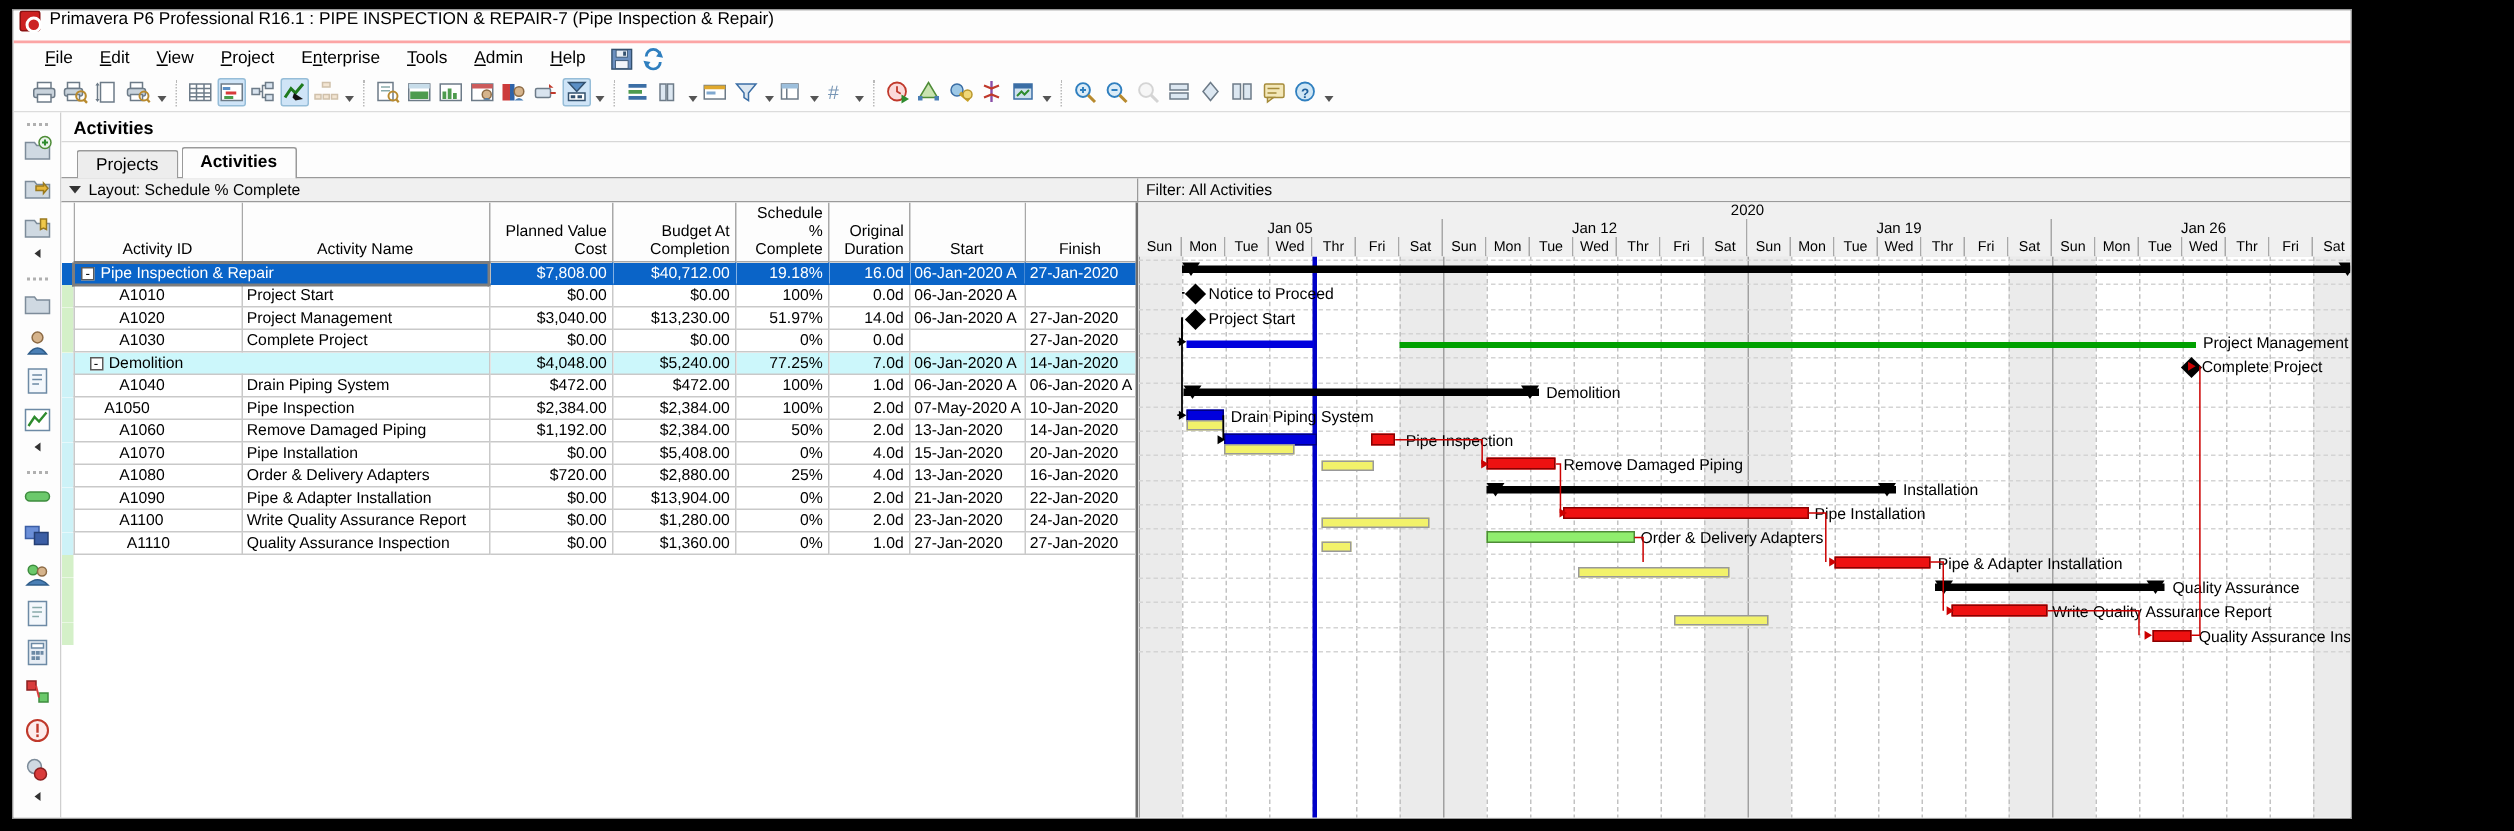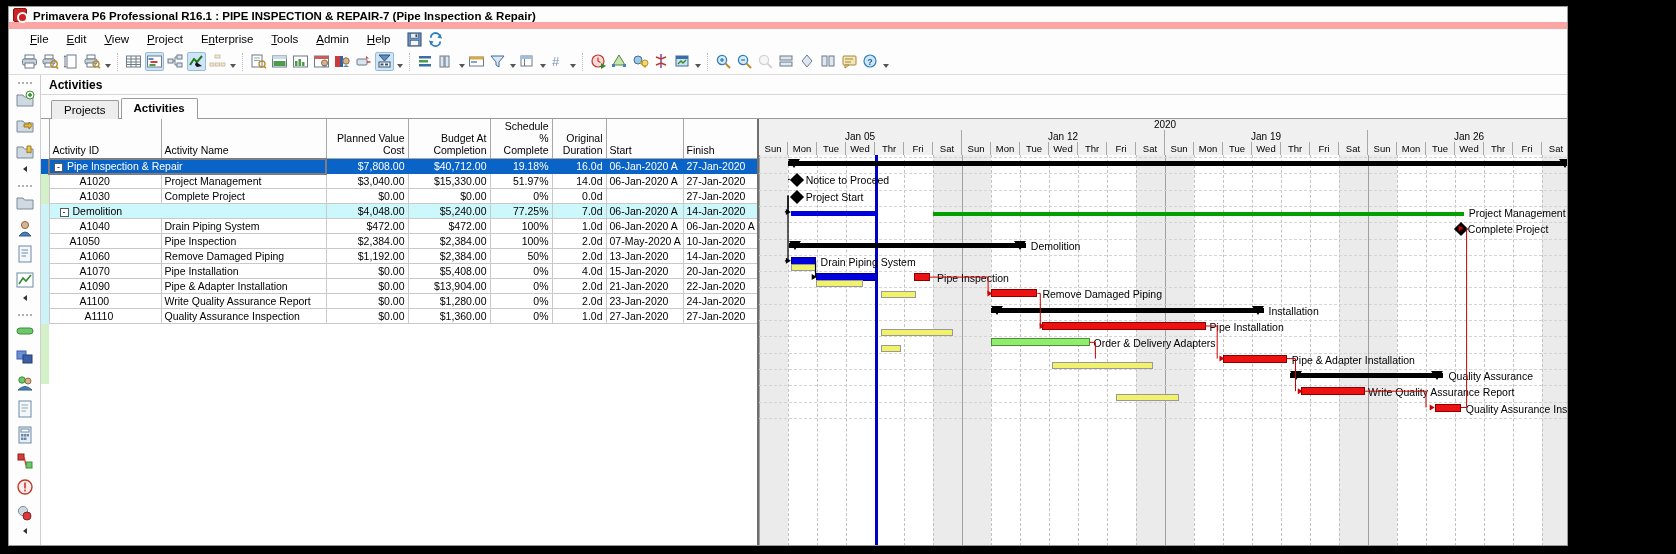--- a/index.html
+++ b/index.html
@@ -14,24 +14,23 @@
   .app {
     position:absolute; left:8px; top:6px;
     width:1560px; height:540px;
     background:#fdfdfd;
     border:1px solid #9a9a9a;
     overflow:hidden;
   }
 
   
   .titlebar {
-    height:22px; display:flex; align-items:flex-end;
+    height:22px; display:flex; align-items:flex-start;
     background:#fdfdfd; padding-left:4px;
-    border-bottom:7px solid #fca5a5;
-    font-weight:bold;
+    border-bottom:2px solid #fca5a5;
   }
   .app-logo {
     width:14px; height:14px; border-radius:2px;
     background:#cc2222; border:1px solid #8b1111;
     margin-right:6px; position:relative; flex:0 0 auto;
   }
   .app-logo::after{
     content:""; position:absolute; left:3px; top:3px;
     width:7px; height:7px; border:2px solid #fff; border-radius:50%;
   }
@@ -136,21 +135,21 @@
     width:718px; flex:0 0 718px; border-right:2px solid #6f6f6f;
     display:flex; flex-direction:column; background:#fff; overflow:hidden;
   }
   table.grid { border-collapse:collapse; width:100%; table-layout:fixed; }
   table.grid th {
     background:#fdfdfd; border:1px solid #a8a8a8; border-top:none;
     font-weight:normal; font-size:10.5px; height:36px;
     vertical-align:bottom; padding:1px 3px 2px;
     text-align:right; position:relative;
   }
-  table.grid th.l { text-align:left; }
+  table.grid th.l { text-align:center; }
   table.grid td {
     border:1px solid #c9c9c9; font-size:10.5px; height:15px;
     padding:0 3px; text-align:right; white-space:nowrap; overflow:hidden;
   }
   table.grid td.l { text-align:left; }
   tr.sel td { background:#0a64c8; color:#fff; border-color:#0a64c8; }
   tr.sel td.first { border:2px solid #7d7d7d; }
   tr.wbs td { background:#ccf7fb; }
   .sp-col { width:8px; background:#d4f0c8; border:none !important; padding:0 !important; }
   .sp-col2 { background:#cdf2f7 !important; }
@@ -669,20 +668,29 @@
 
     <div class="content">
 
       <div class="page-head">Activities</div>
 
       <div class="tabs">
         <div class="tab">Projects</div>
         <div class="tab sel">Activities</div>
       </div>
 
+      <div class="lf-bar">
+        <div class="lf-left">
+          <span class="chev"></span>
+          <span>Layout: Schedule % Complete</span>
+        </div>
+        <div class="lf-right">
+          <span>Filter: All Activities</span>
+        </div>
+      </div>
 
       <div class="split">
 
         <div class="tbl-pane">
           <table class="grid">
             <colgroup>
               <col style="width:8px">
                 <col style="width:112px">
                 <col style="width:165px">
               <col style="width:82px">
@@ -711,24 +719,35 @@
                   <td class="l first" colspan="2" style="padding-left: 4px;"><span class="expander">-</span><span>Pipe Inspection &amp; Repair</span></td>
                   <td>$7,808.00</td>
                   <td>$40,712.00</td>
                   <td>19.18%</td>
                   <td>16.0d</td>
                   <td class="l">06-Jan-2020 A</td>
                   <td class="l">27-Jan-2020</td>
                 </tr>
                 <tr>
                   <td class="sp-col"></td>
+                  <td class="l" style="padding-left: 30px;">A1010</td>
+                  <td class="l">Project Start</td>
+                  <td>$0.00</td>
+                  <td>$0.00</td>
+                  <td>100%</td>
+                  <td>0.0d</td>
+                  <td class="l">06-Jan-2020 A</td>
+                  <td class="l"></td>
+                </tr>
+                <tr>
+                  <td class="sp-col"></td>
                   <td class="l" style="padding-left: 30px;">A1020</td>
                   <td class="l">Project Management</td>
                   <td>$3,040.00</td>
-                  <td>$15,330.00</td>
+                  <td>$13,230.00</td>
                   <td>51.97%</td>
                   <td>14.0d</td>
                   <td class="l">06-Jan-2020 A</td>
                   <td class="l">27-Jan-2020</td>
                 </tr>
                 <tr>
                   <td class="sp-col"></td>
                   <td class="l" style="padding-left: 30px;">A1030</td>
                   <td class="l">Complete Project</td>
                   <td>$0.00</td>
@@ -784,20 +803,31 @@
                 <tr>
                   <td class="sp-col sp-col2"></td>
                   <td class="l" style="padding-left: 30px;">A1070</td>
                   <td class="l">Pipe Installation</td>
                   <td>$0.00</td>
                   <td>$5,408.00</td>
                   <td>0%</td>
                   <td>4.0d</td>
                   <td class="l">15-Jan-2020</td>
                   <td class="l">20-Jan-2020</td>
+                </tr>
+                <tr>
+                  <td class="sp-col sp-col2"></td>
+                  <td class="l" style="padding-left: 30px;">A1080</td>
+                  <td class="l">Order &amp; Delivery Adapters</td>
+                  <td>$720.00</td>
+                  <td>$2,880.00</td>
+                  <td>25%</td>
+                  <td>4.0d</td>
+                  <td class="l">13-Jan-2020</td>
+                  <td class="l">16-Jan-2020</td>
                 </tr>
                 <tr>
                   <td class="sp-col sp-col2"></td>
                   <td class="l" style="padding-left: 30px;">A1090</td>
                   <td class="l">Pipe &amp; Adapter Installation</td>
                   <td>$0.00</td>
                   <td>$13,904.00</td>
                   <td>0%</td>
                   <td>2.0d</td>
                   <td class="l">21-Jan-2020</td>

